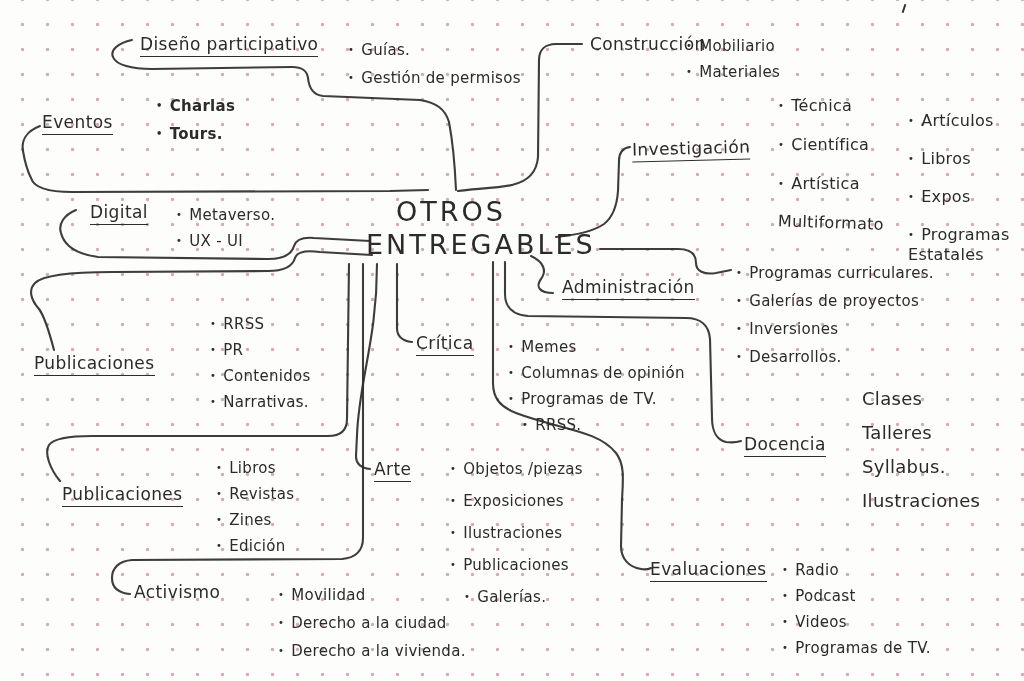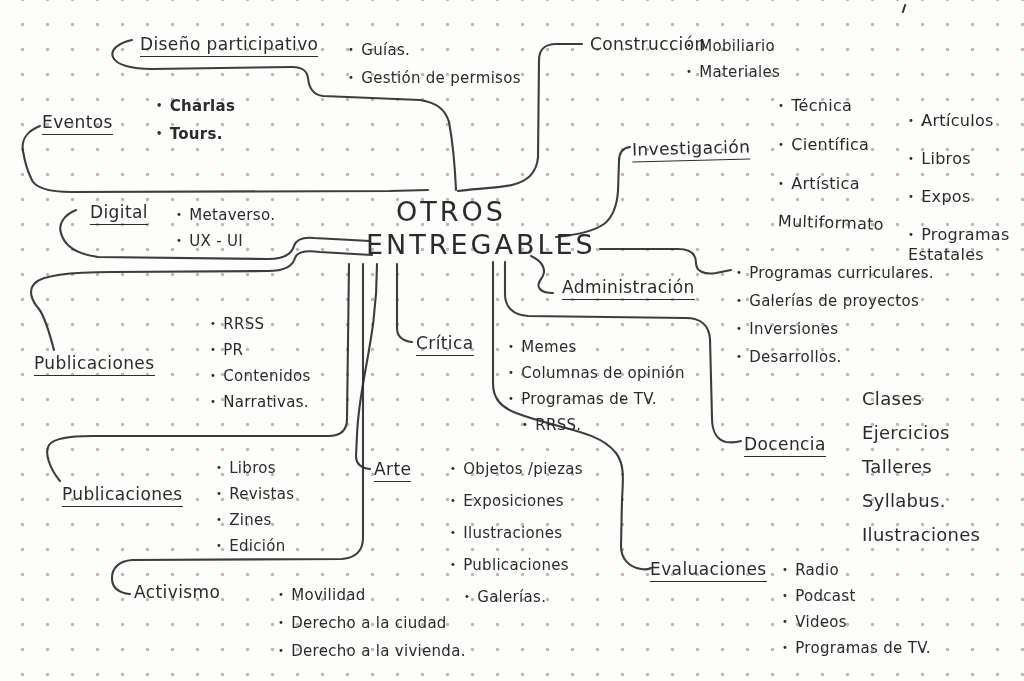--- a/index.html
+++ b/index.html
@@ -143,21 +143,20 @@
   <div class="items sp28" style="left:736px;top:259px;">
     <div class="bl">Programas curriculares.</div>
     <div class="bl">Galerías de proyectos</div>
     <div class="bl">Inversiones</div>
     <div class="bl">Desarrollos.</div>
   </div>
 
   <div class="txt label" style="left:744px;top:434px;"><span class="u">Docencia</span></div>
   <div class="items sp34" style="left:862px;top:382px;">
     <div>Clases</div>
-    <div>Ejercicios</div>
     <div>Talleres</div>
     <div>Syllabus.</div>
     <div>Ilustraciones</div>
   </div>
 
   <div class="txt label" style="left:650px;top:559px;"><span class="u">Evaluaciones</span></div>
   <div class="items sp25" style="left:782px;top:557px;">
     <div class="bl">Radio</div>
     <div class="bl">Podcast</div>
     <div class="bl">Videos</div>

